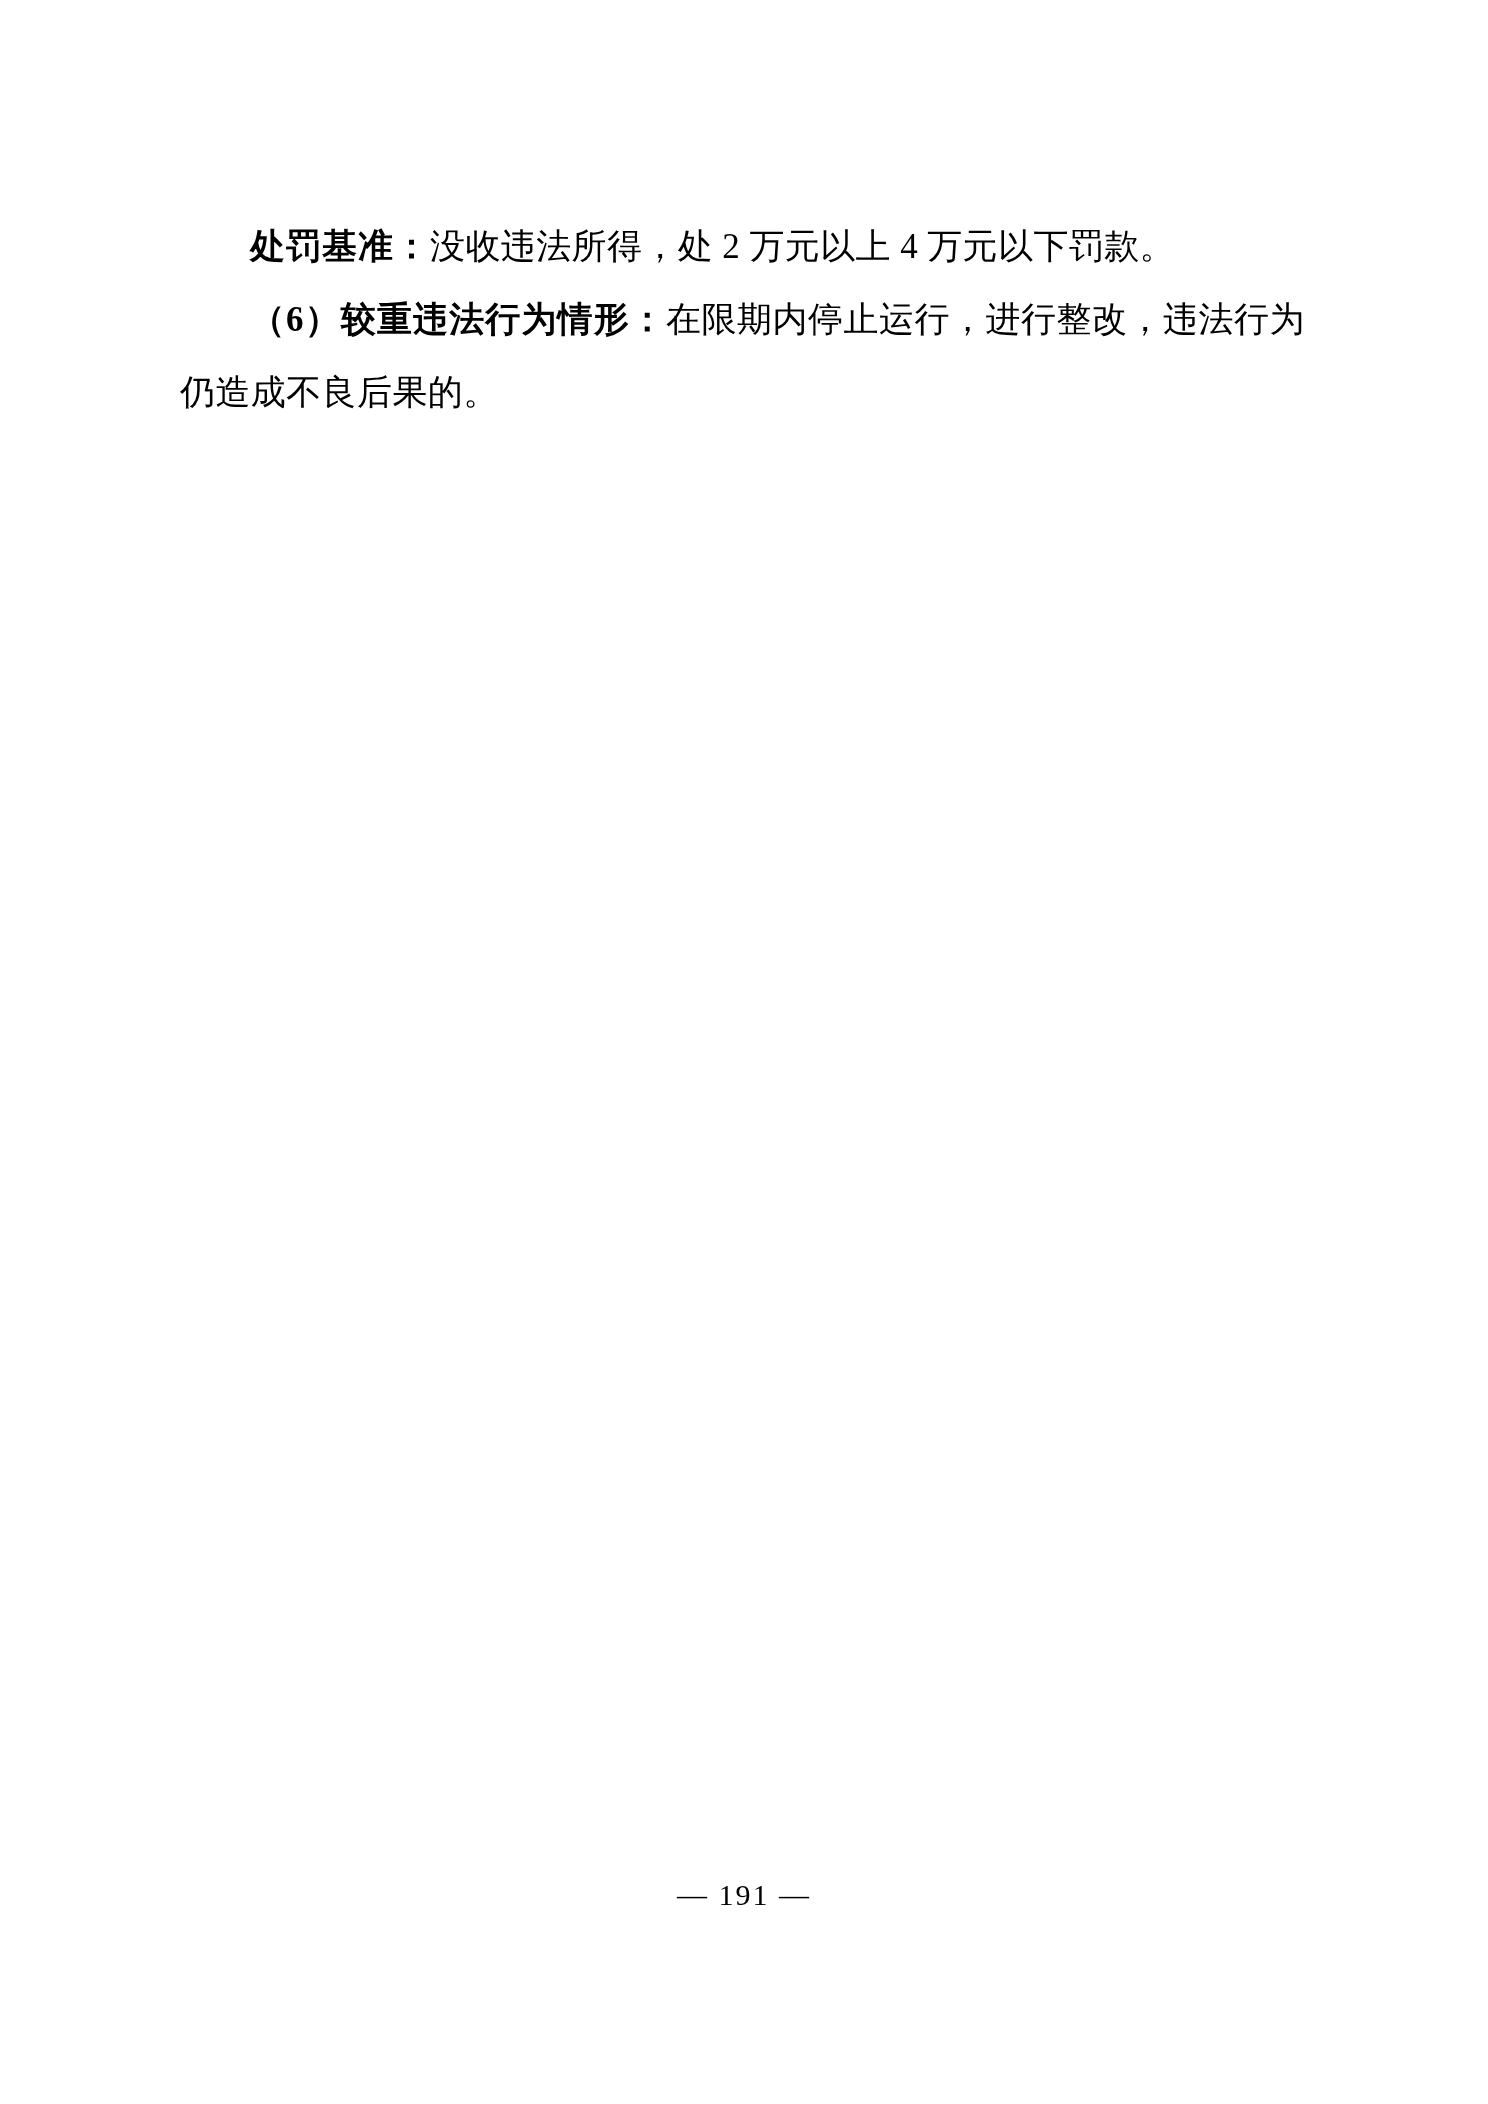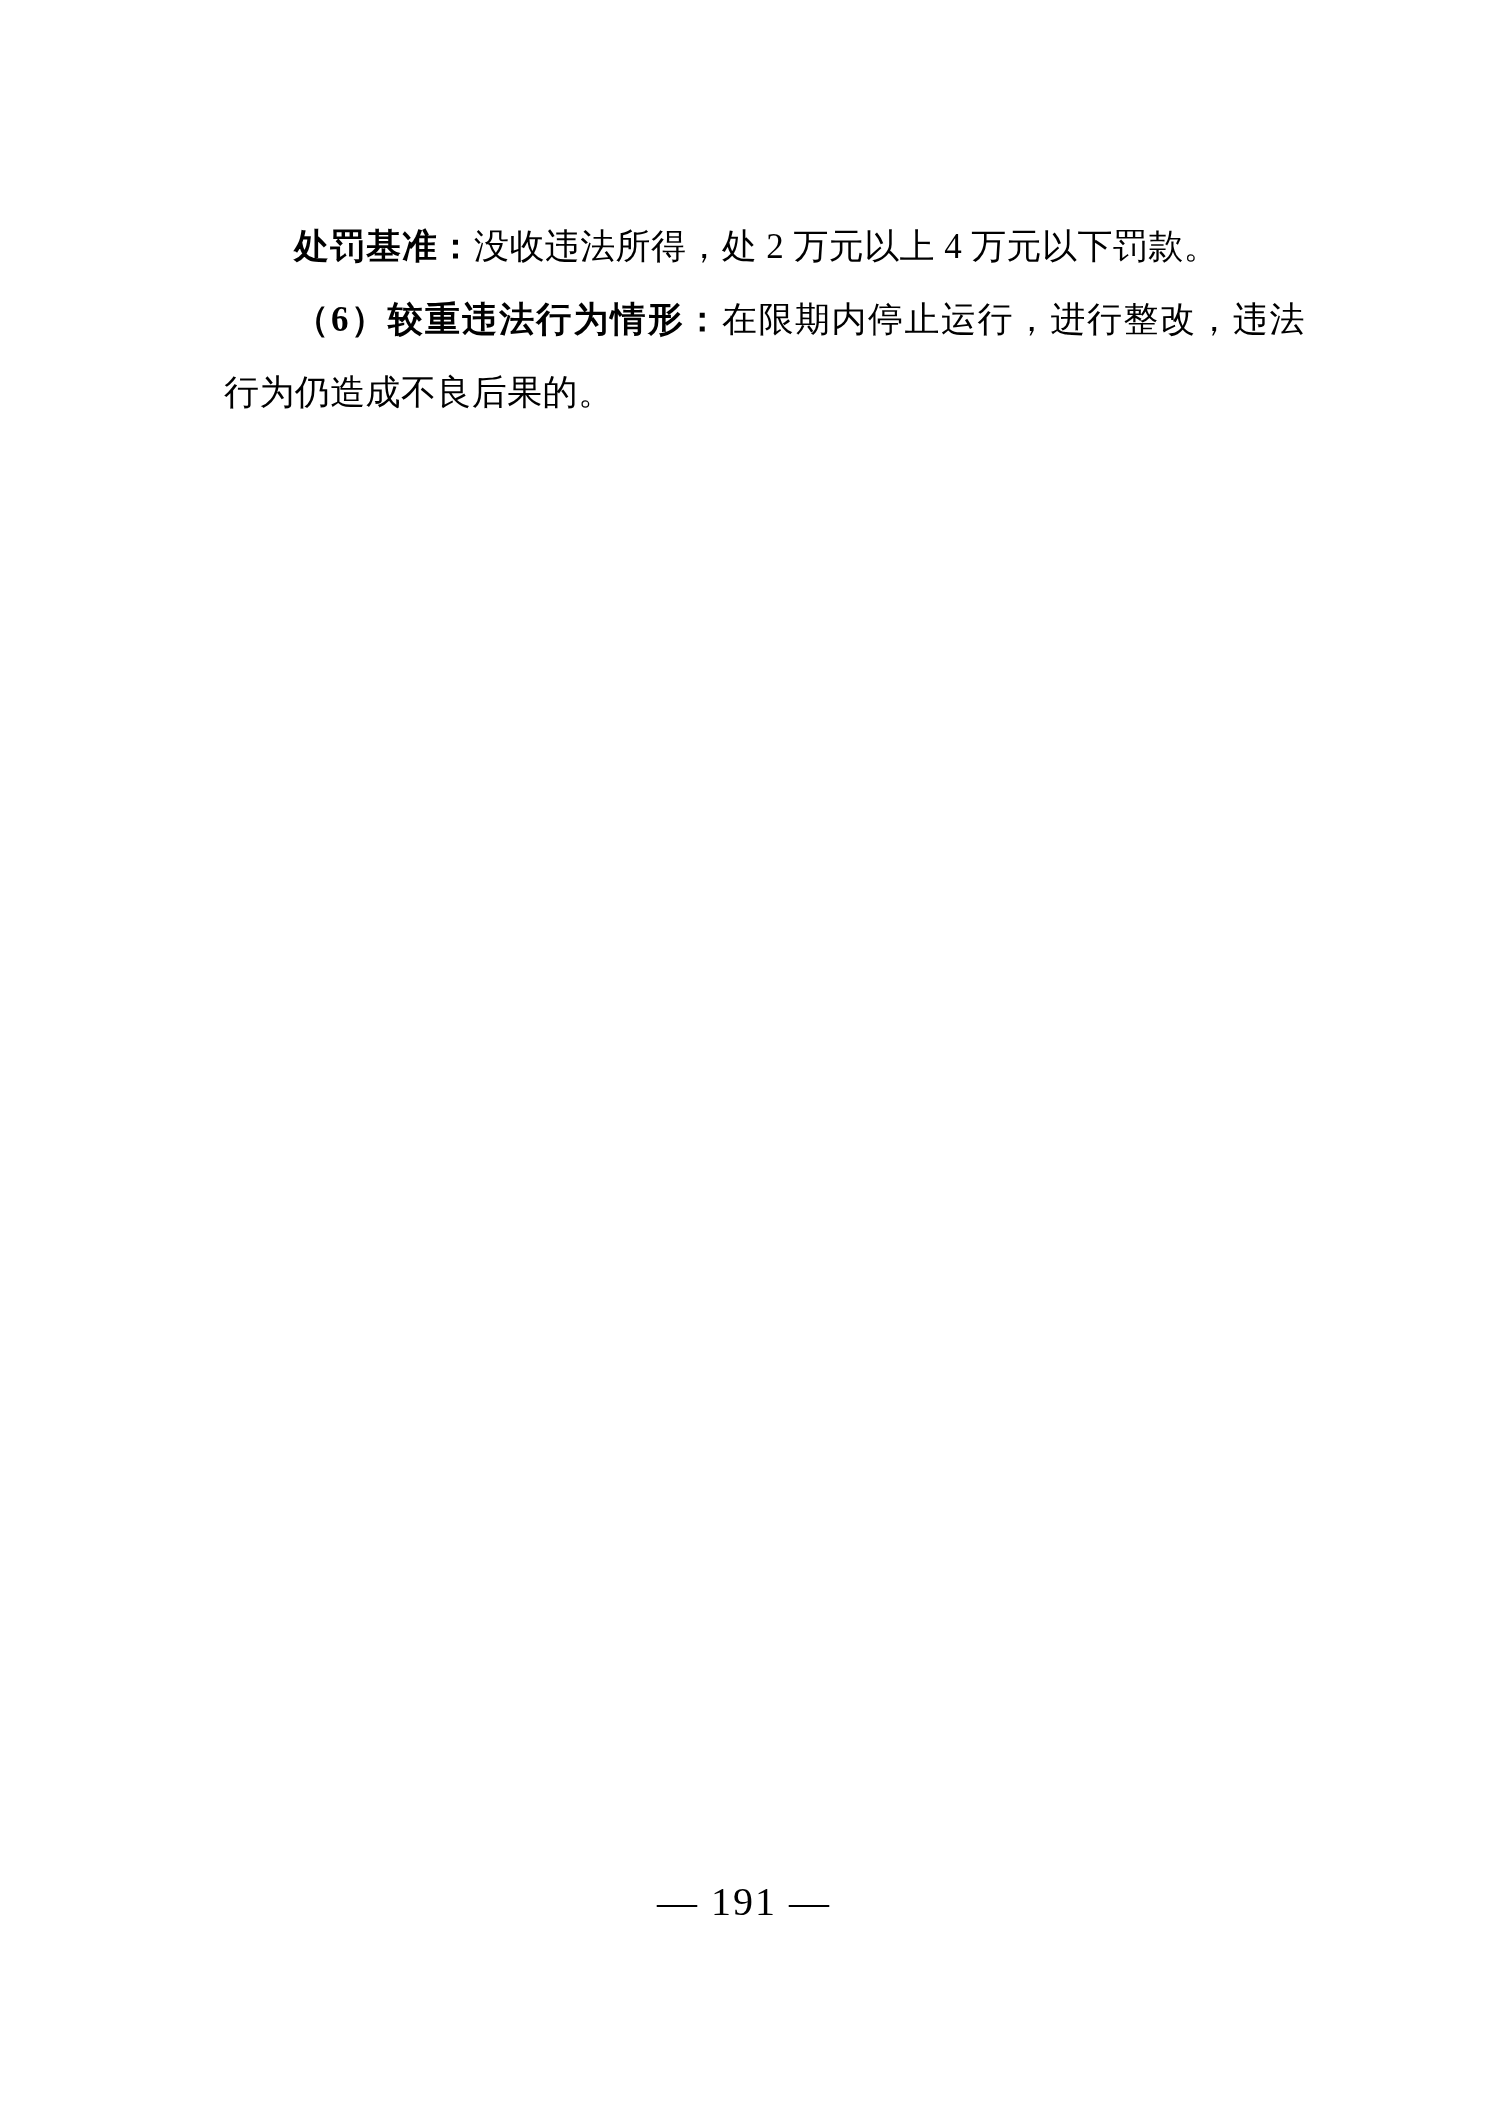--- a/index.html
+++ b/index.html
@@ -32,37 +32,36 @@
   .para {
     font-size: 35px;
     line-height: 73px;
     text-align: justify;
     text-justify: inter-ideograph;
     margin: 0 0 0 0;
     letter-spacing: 0.4px;
   }
   .indent {
     text-indent: 70px;
-    margin-left: 44px;
   }
   .lead {
     font-weight: bold;
     font-family: "Liberation Serif", "DejaVu Serif", serif;
     letter-spacing: 1px;
   }
   .body-text {
     font-weight: normal;
   }
   .pagenum {
     position: absolute;
     left: 0;
     top: 1878px;
     width: 1488px;
     text-align: center;
-    font-size: 40px;
+    font-size: 30px;
     font-family: "Liberation Serif", "DejaVu Serif", serif;
     letter-spacing: 2px;
   }
 </style>
 </head>
 <body>
 
 <div class="page">
   <div class="content">
 

